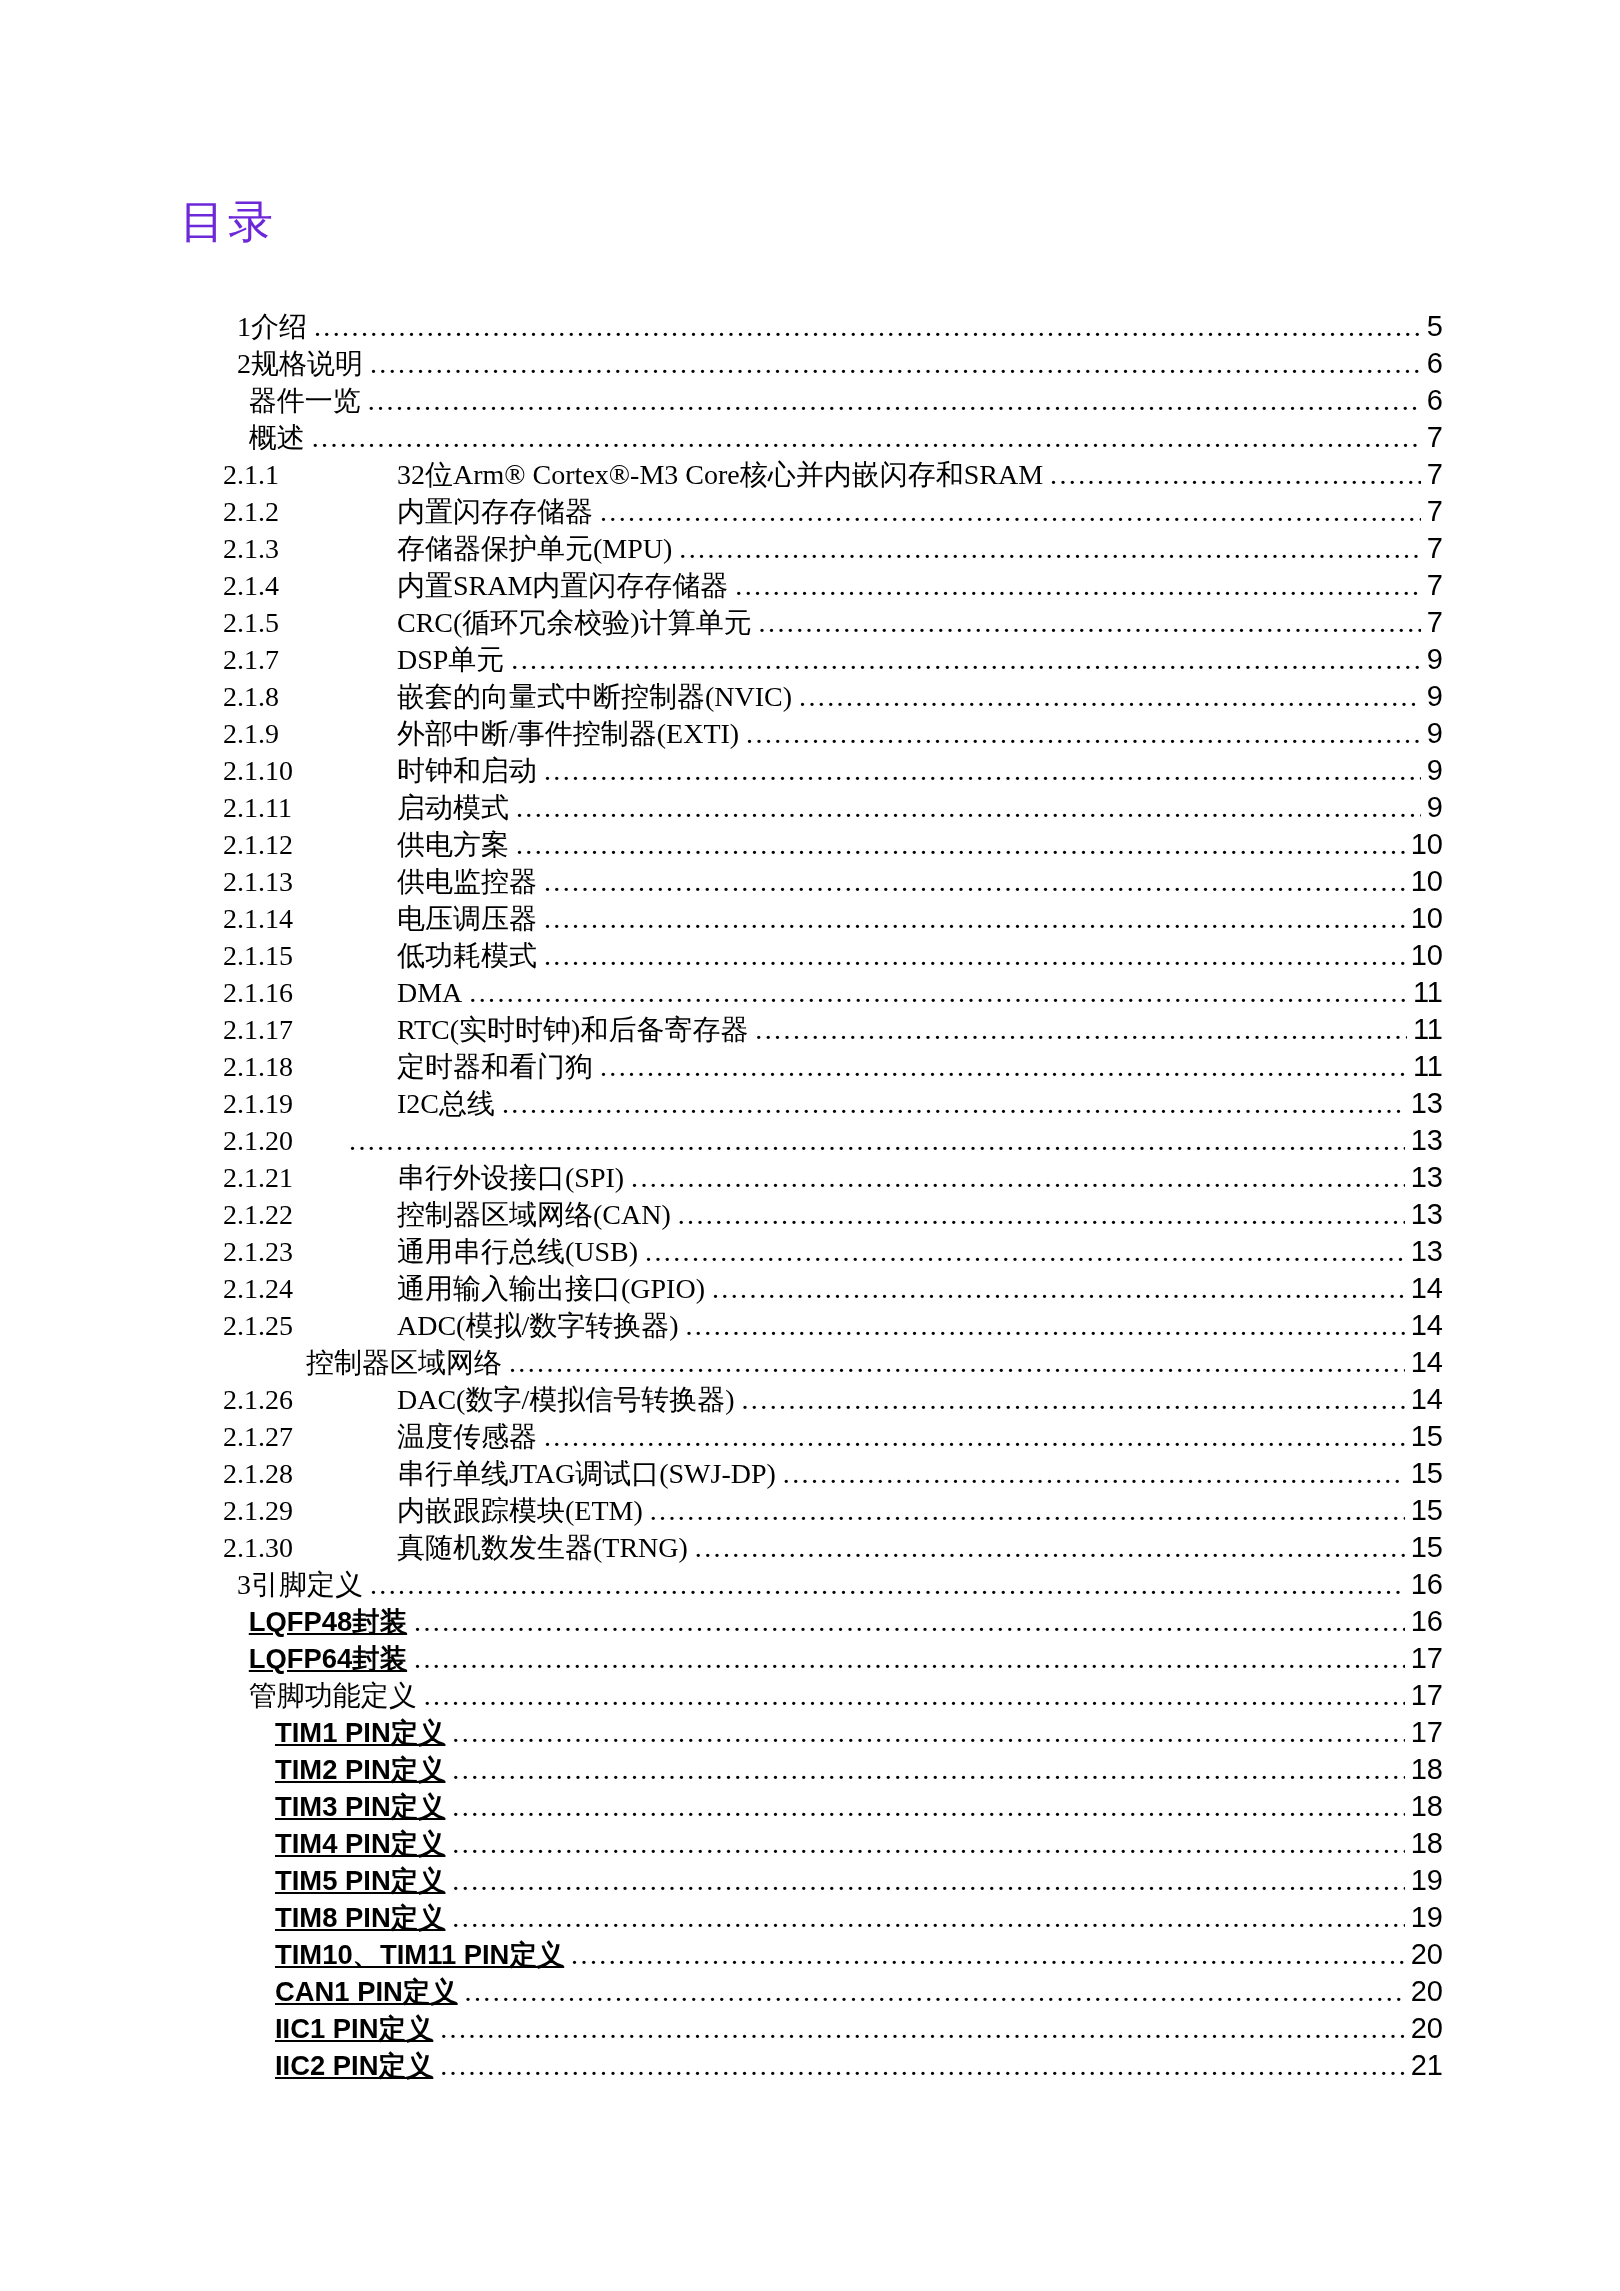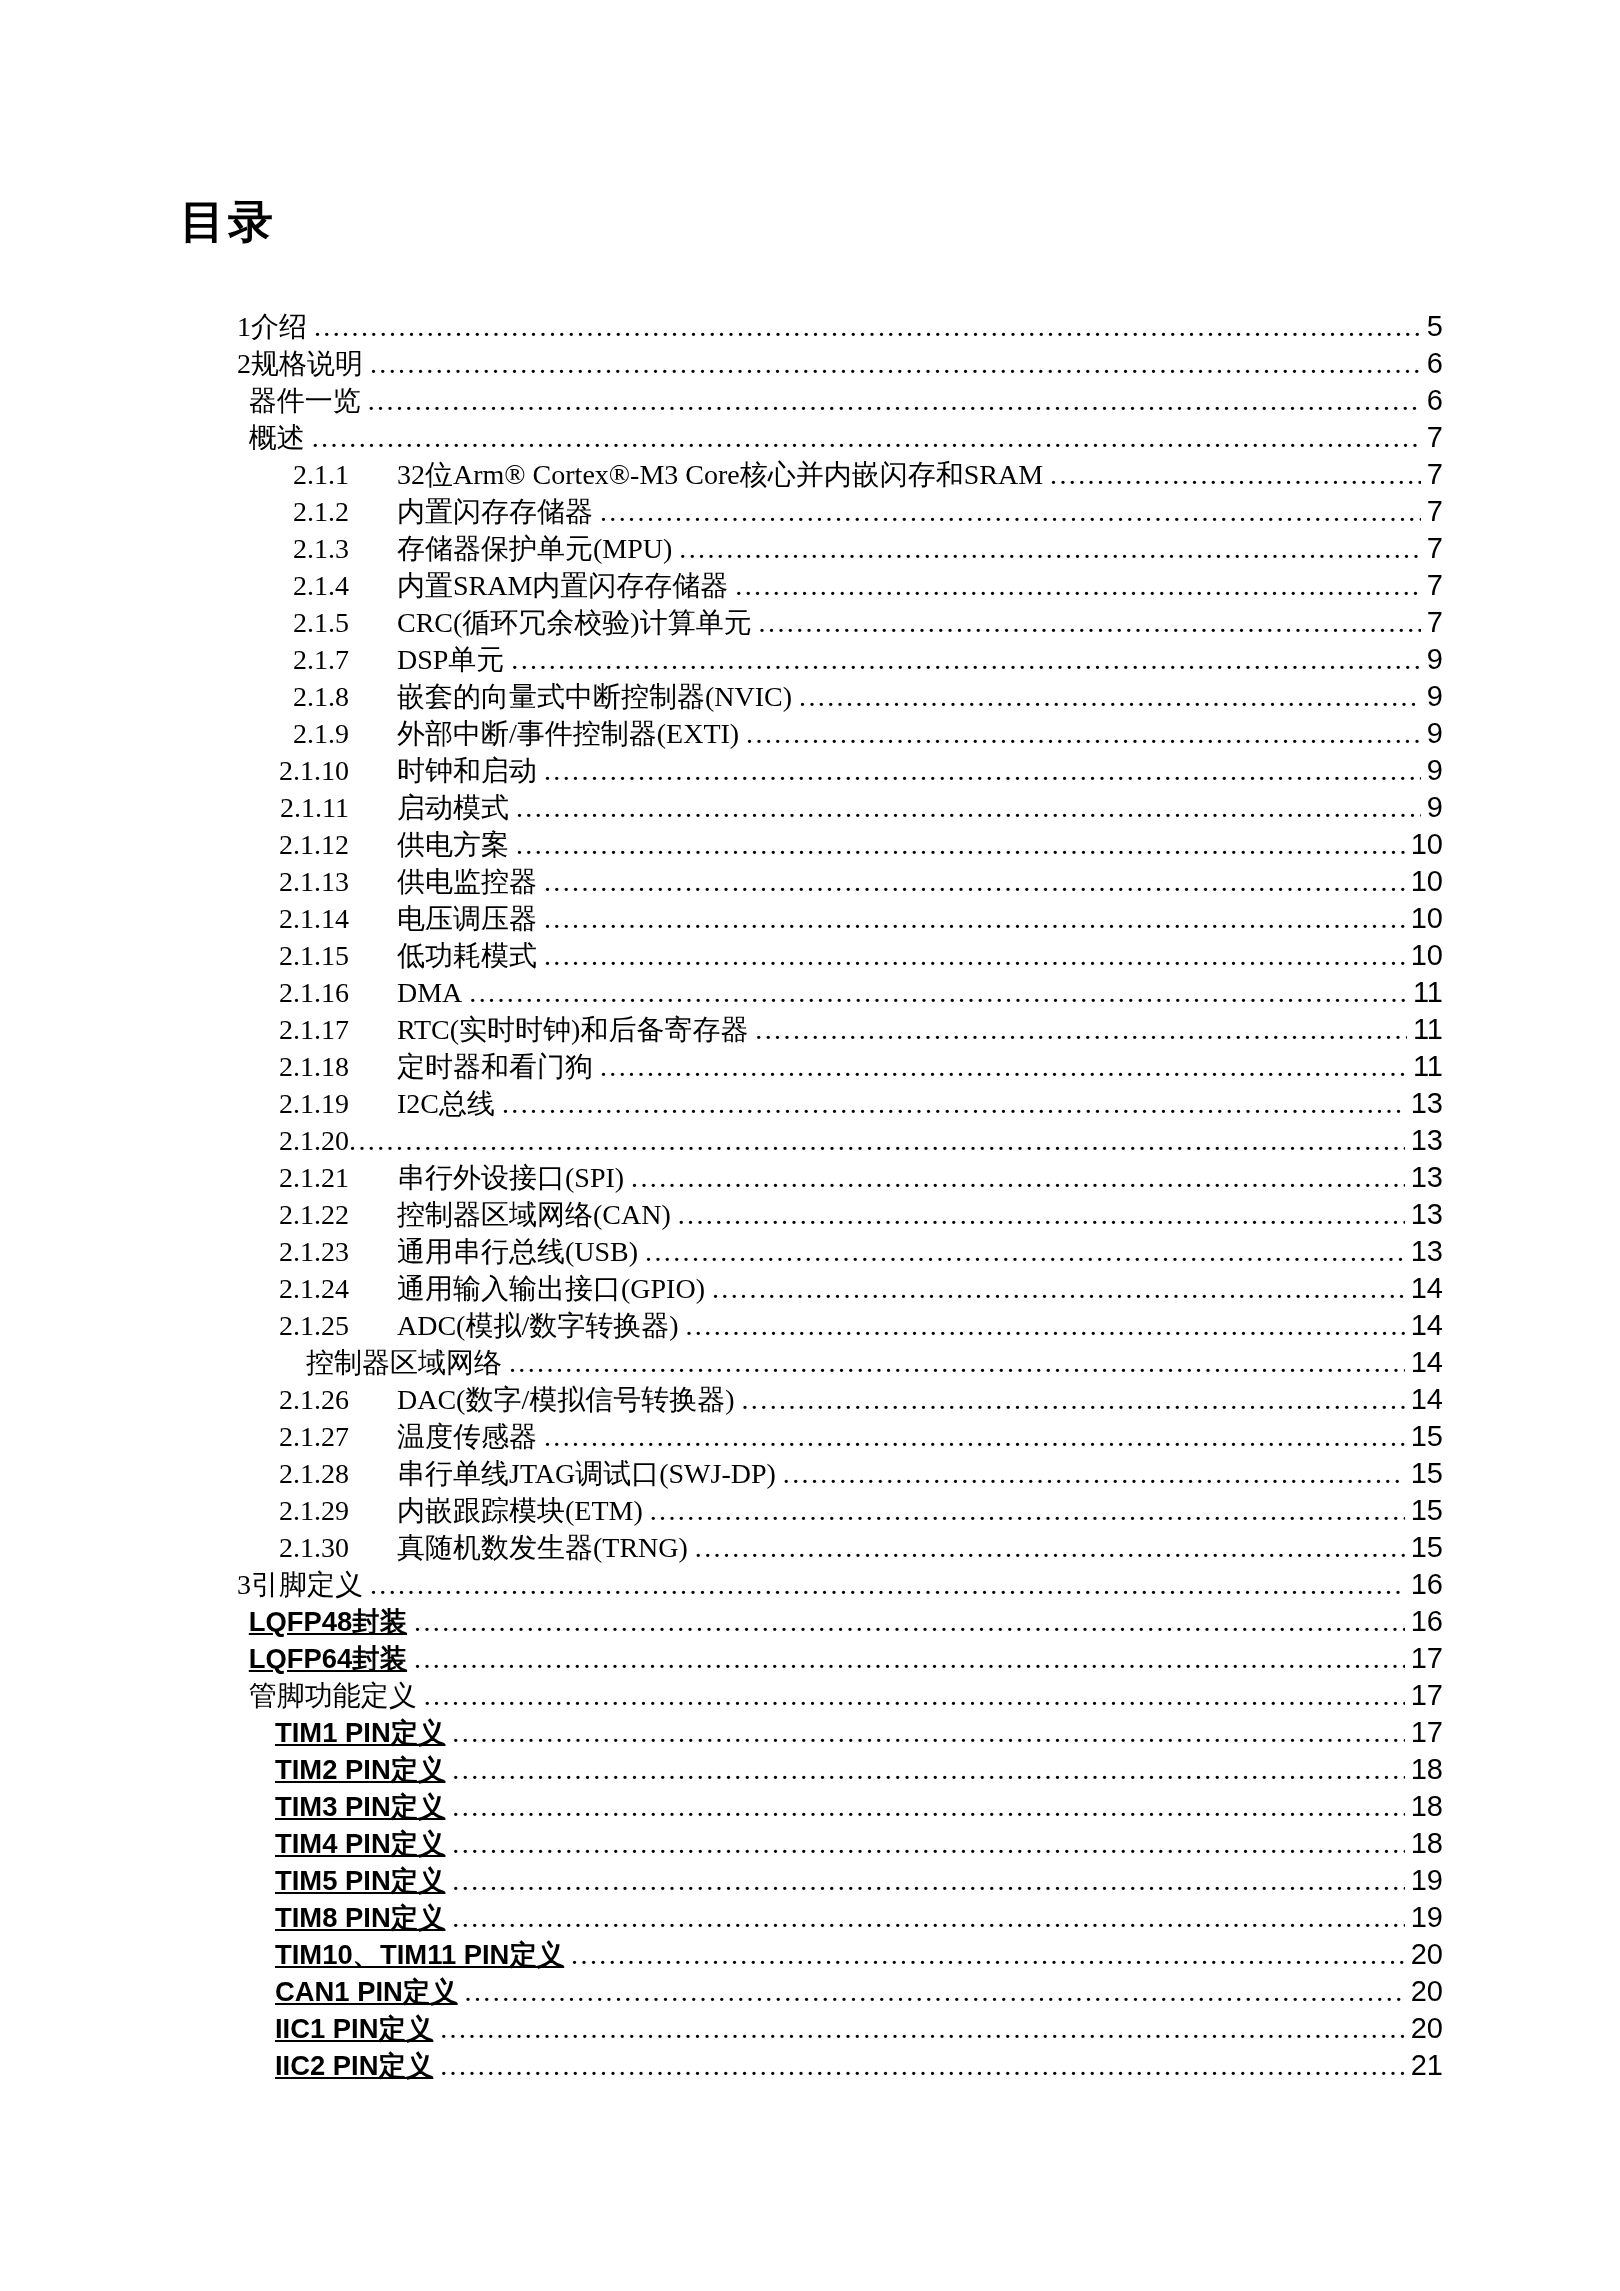--- a/index.html
+++ b/index.html
@@ -5,34 +5,34 @@
   html,body { margin:0; padding:0; }
   body {
     width:1620px; height:2292px;
     background:#ffffff; color:#000;
     font-family:"Liberation Serif", serif;
     position:relative; overflow:hidden;
   }
   .page-title {
     position:absolute; left:180px; top:192px;
     font-family:"Liberation Sans", sans-serif;
-    font-weight:700; font-size:45px; letter-spacing:2.9px;
-    color:#000000;
+    font-weight:400; font-size:45px; letter-spacing:2.9px;
+    color:#6d28d9;
   }
   .toc-list {
     position:absolute; left:189px; top:308px; width:1254px;
   }
   .row {
     display:flex; align-items:baseline;
     height:37px; line-height:37px;
     white-space:nowrap;
   }
   .lv1 { padding-left:0; }
   .lv2 { padding-left:11.8px; }
-  .lv3 { padding-left:34px;text-align:right; }
+  .lv3 { padding-left:34px; }
   .lv3p { padding-left:38px; }
   .lv4 { padding-left:69px; }
   .num {
     flex:0 0 auto; width:126px;
     font-size:28px;
   }
   .label {
     flex:0 0 auto; font-size:28px; padding-right:6.9px;margin-left:48px;
   }
   .sans .label {

